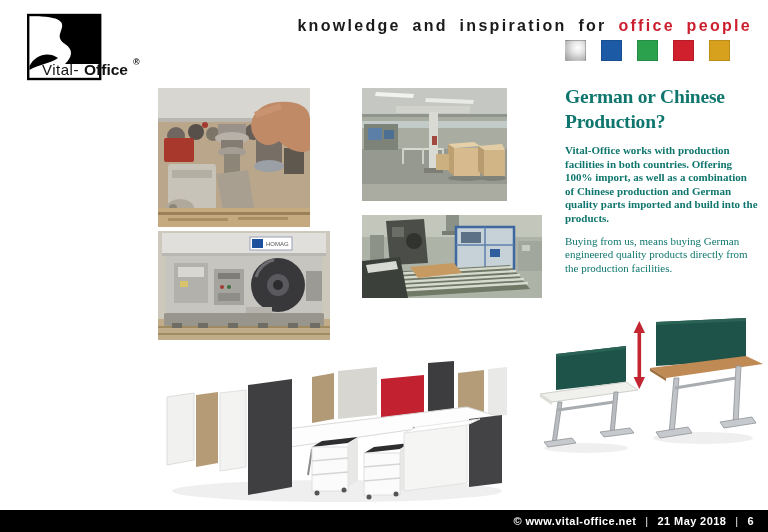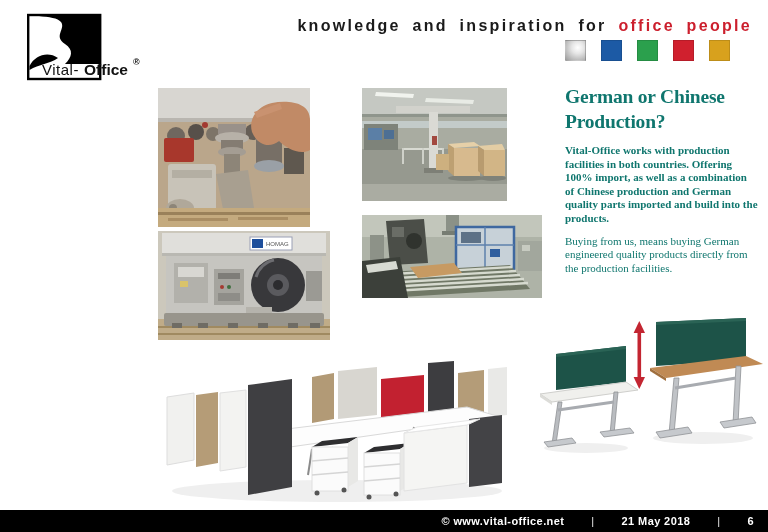--- a/index.html
+++ b/index.html
@@ -30,21 +30,21 @@
   .article p.lead{font-weight:bold;}
 
   
   .render{position:absolute;}
   .render svg{display:block;width:100%;height:100%;}
   .cluster{left:162px;top:355px;width:345px;height:150px;}
   .desks{left:538px;top:316px;width:225px;height:150px;}
 
   
   .footer{position:absolute;left:0;bottom:0;width:768px;height:22px;background:#000;
-    display:flex;justify-content:flex-end;align-items:center;gap:27px;
+    display:flex;justify-content:flex-end;align-items:center;gap:9px;
     padding-right:14px;box-sizing:border-box;color:#fff;font-size:11px;font-weight:600;
     letter-spacing:.4px;}
   .footer .sep{color:#e8e8e8;font-weight:400;}
 </style>
 </head>
 <body>
 
 <div class="slide">
 
   <div class="logo">

